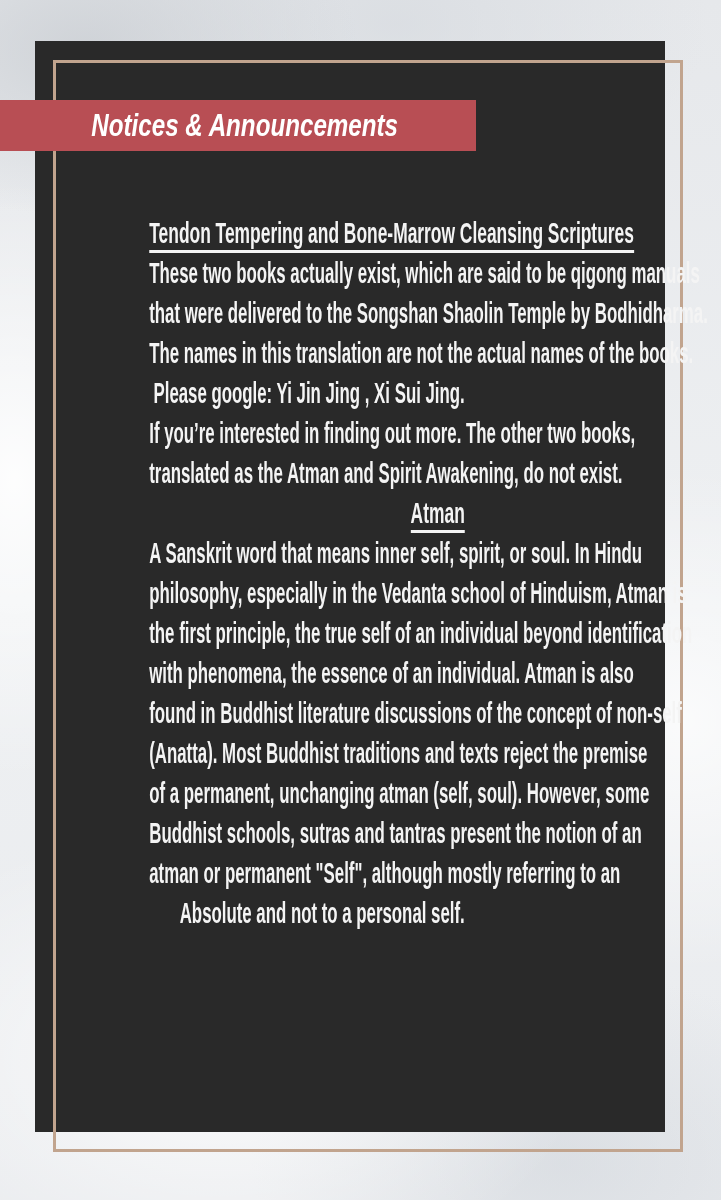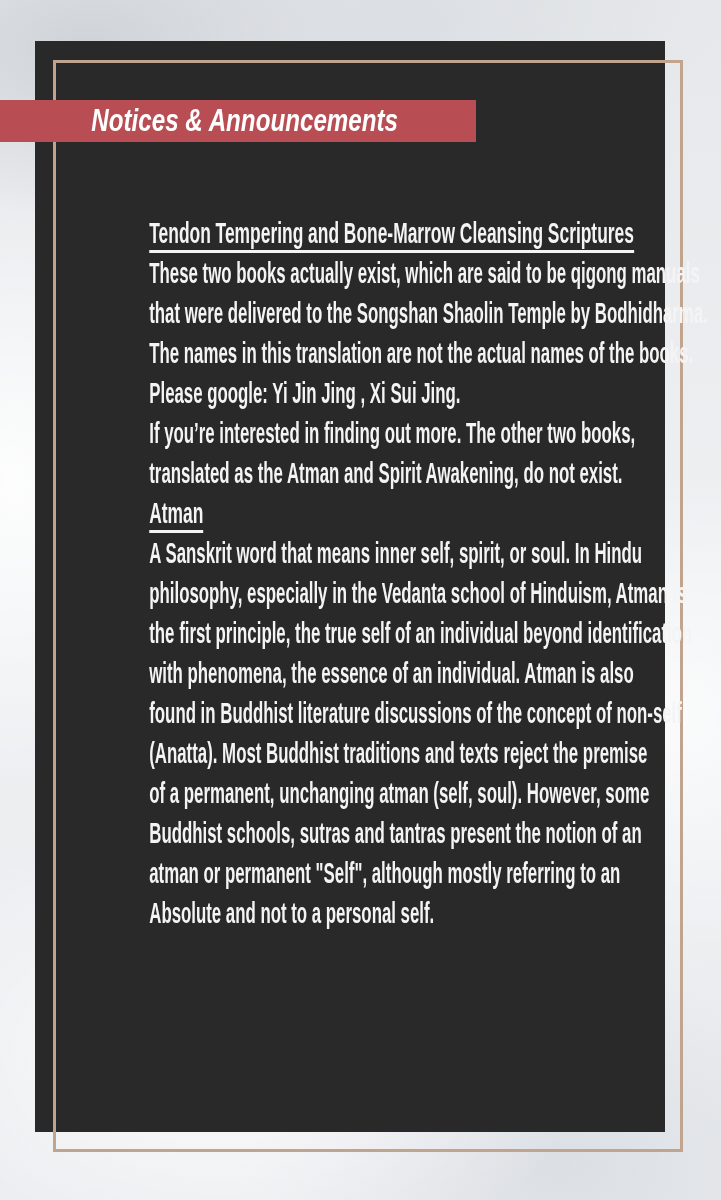--- a/index.html
+++ b/index.html
@@ -41,21 +41,21 @@
     height: 1086px;
     border: 3px solid #c1a48e;
     z-index: 2;
   }
 
   .banner {
     position: absolute;
     left: 0;
     top: 100px;
     width: 476px;
-    height: 42px;
+    height: 51px;
     background: #b84e54;
     z-index: 3;
     display: flex;
     align-items: center;
     justify-content: center;
   }
   .banner-title {
     display: inline-block;
     color: #ffffff;
     font-size: 31px;
@@ -68,21 +68,21 @@
     padding-left: 18px;
   }
 
   .content {
     position: absolute;
     left: 35px;
     top: 213px;
     width: 544px;
     z-index: 4;
     color: #f4f4f4;
-    text-align: left;
+    text-align: right;
   }
 
   .section2 {
   }
 
   .heading-row {
     height: 40px;
     line-height: 40px;
     white-space: nowrap;
     transform: scaleX(0.58);

